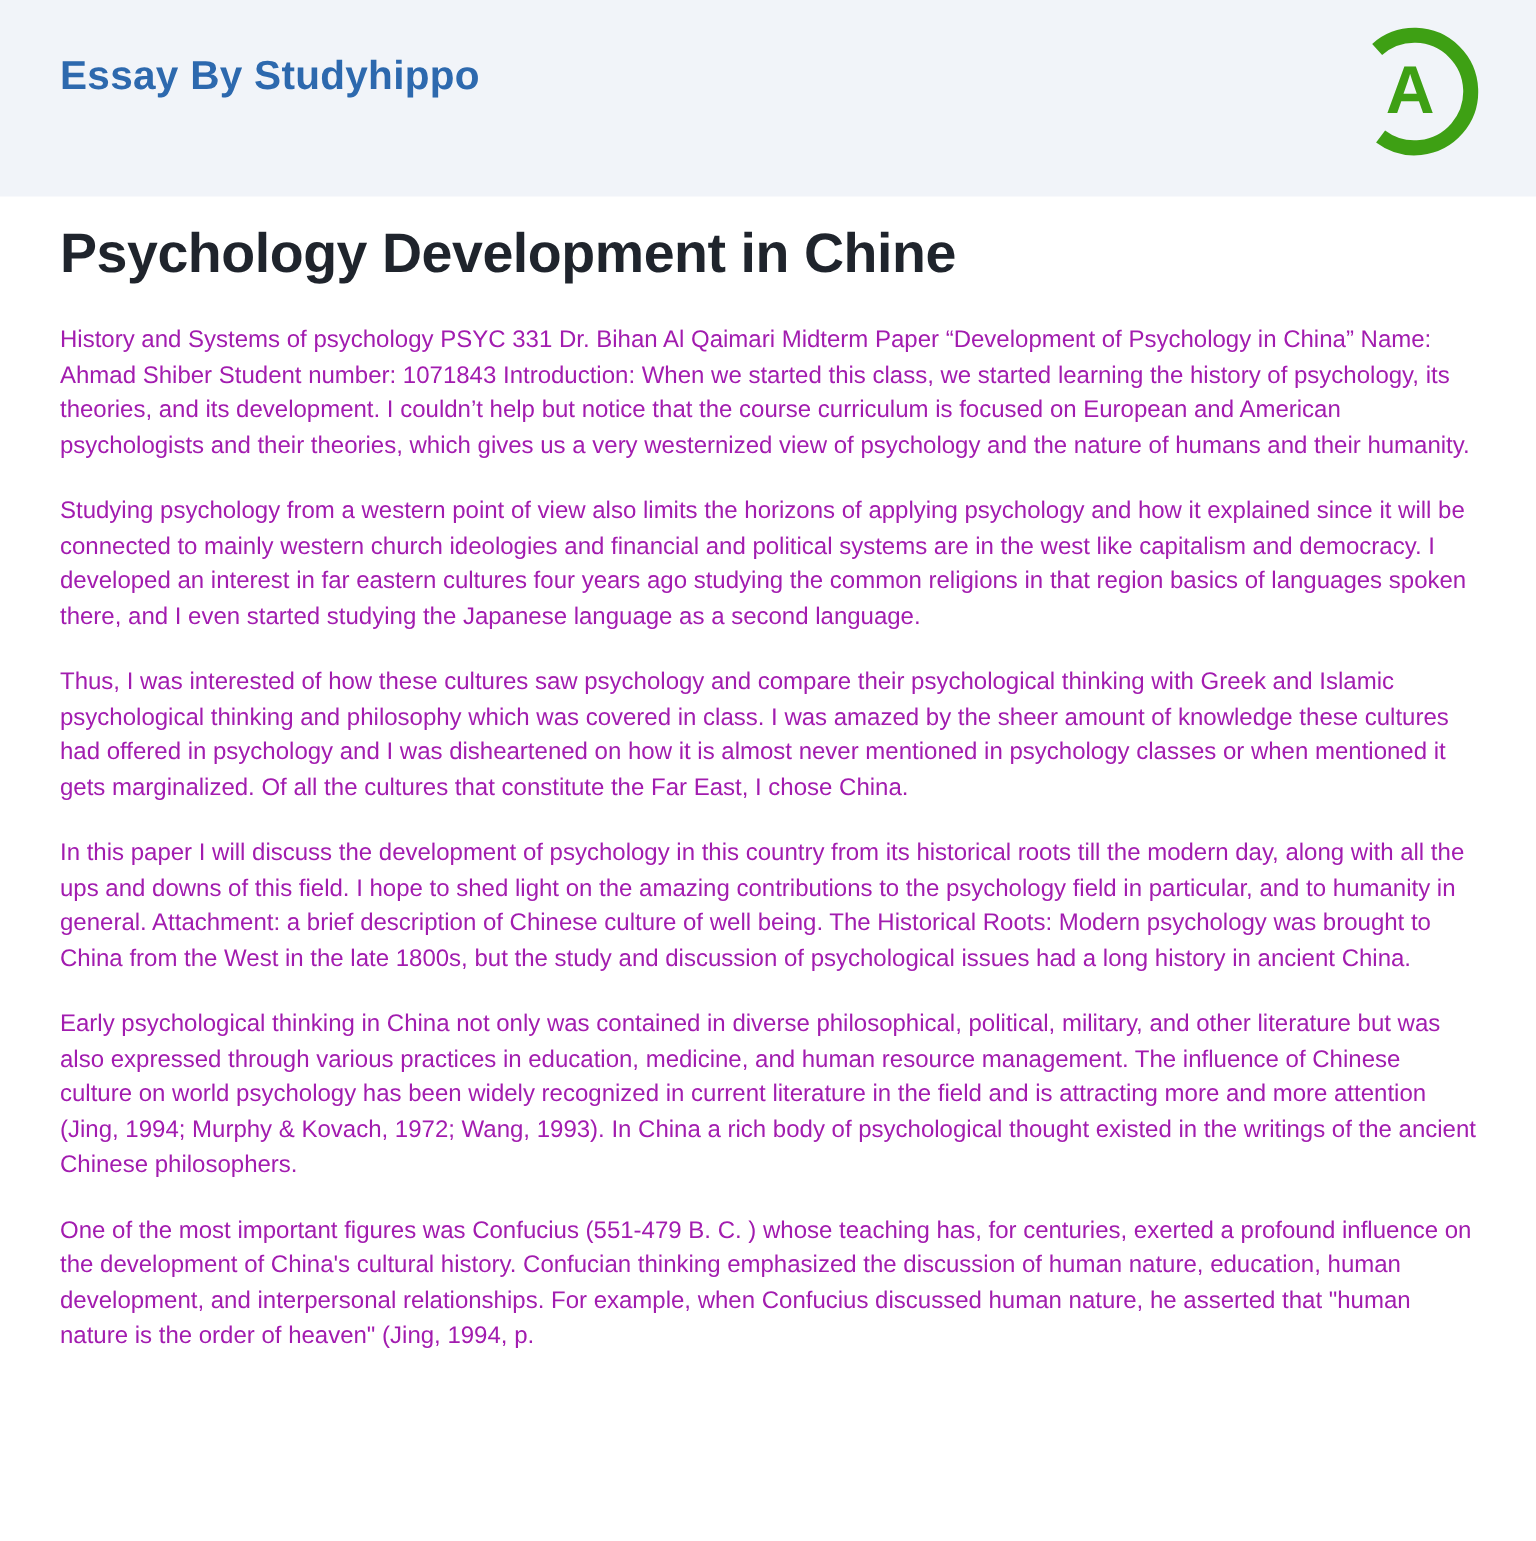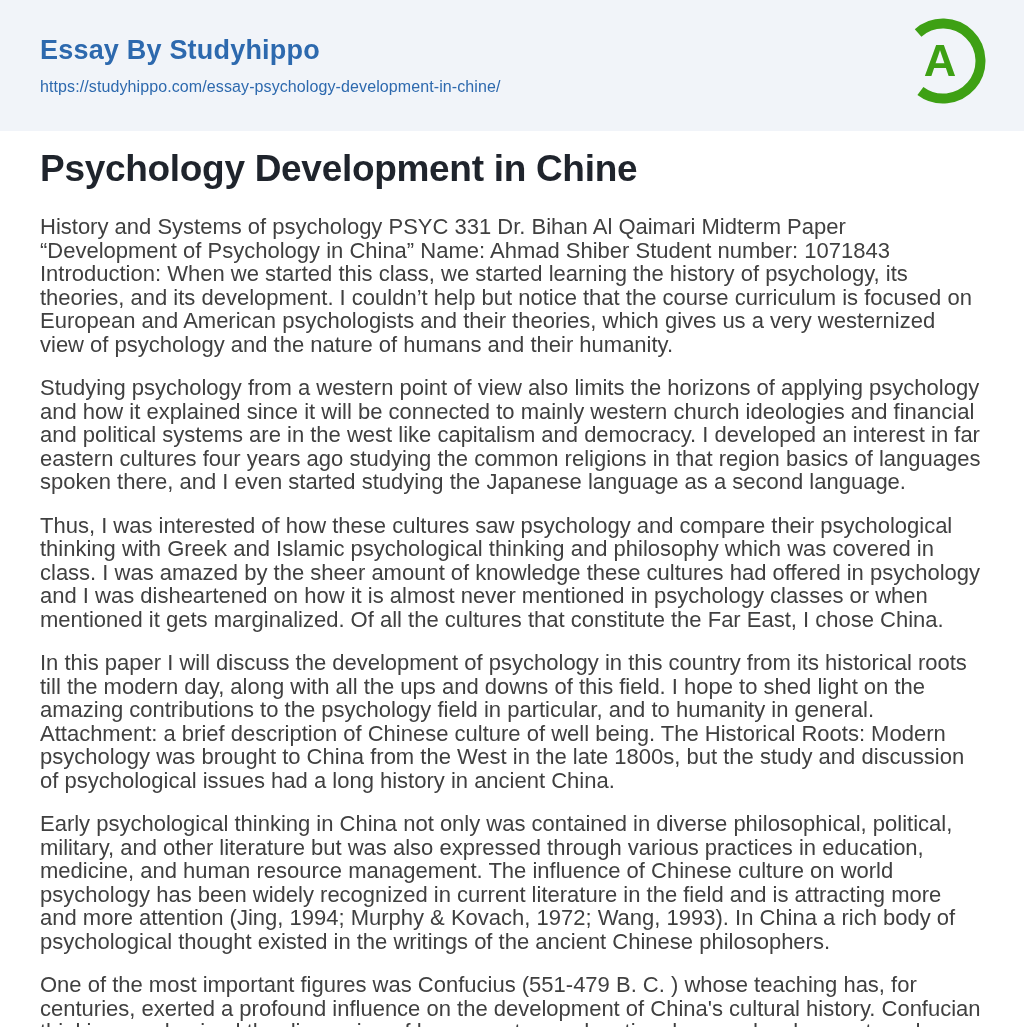--- a/index.html
+++ b/index.html
@@ -54,36 +54,35 @@
   }
   .essay-title {
     color: #1f242c;
     font-size: 37px;
     font-weight: 800;
     line-height: 1.2;
     margin: 0 0 24px 0;
     letter-spacing: -0.3px;
   }
   .essay-paragraph {
-    color: #404040;
-    font-size: 22px;
+    color: #a21caf;
+    font-size: 16px;
     line-height: 23.5px;
     margin: 0 0 20px 0;
     max-width: 948px;
   }
 </style>
 </head>
 <body>
 
 <div class="page">
 
   <header class="site-header">
     <div class="header-text">
       <div class="brand-title">Essay By Studyhippo</div>
-      <a class="essay-url" href="#">https://studyhippo.com/essay-psychology-development-in-chine/</a>
     </div>
 
     <div class="logo-wrap">
       <svg width="86" height="86" viewBox="0 0 86 86" aria-hidden="true">
         <path d="M 18.1 15 A 37.5 37.5 0 1 1 20.4 73" fill="none" stroke="#3ea014" stroke-width="10" stroke-linecap="butt"></path>
         <text x="40" y="57.5" text-anchor="middle" font-family="Liberation Sans, DejaVu Sans, sans-serif" font-size="45" font-weight="600" fill="#3ea014">A</text>
       </svg>
     </div>
   </header>
 

